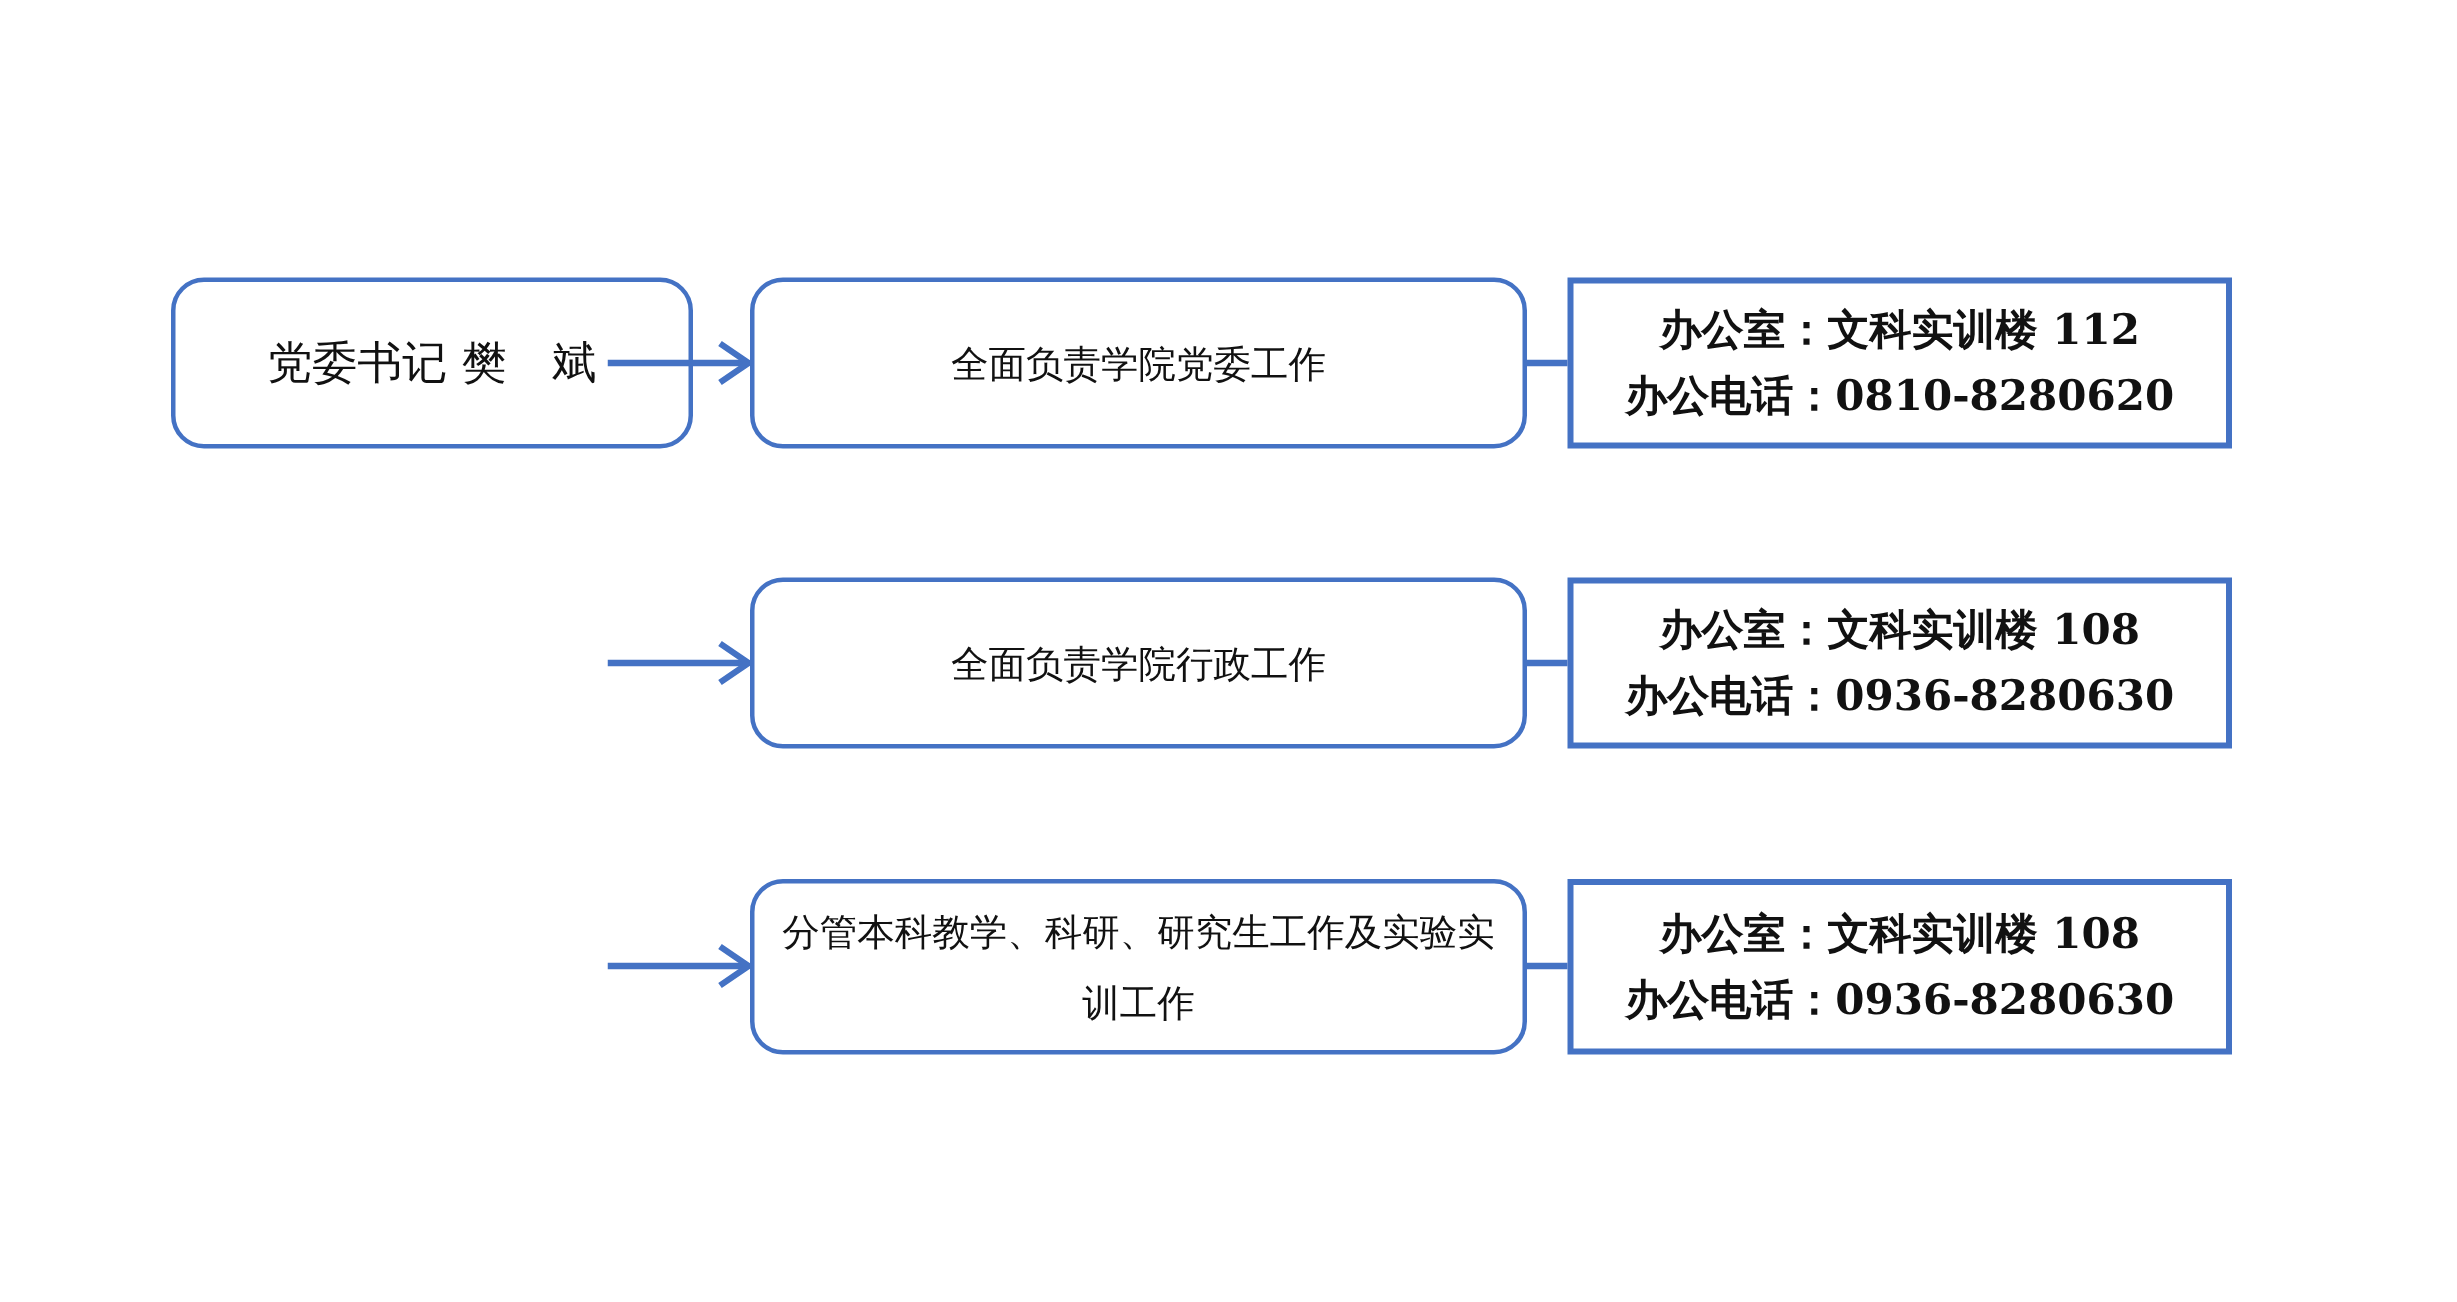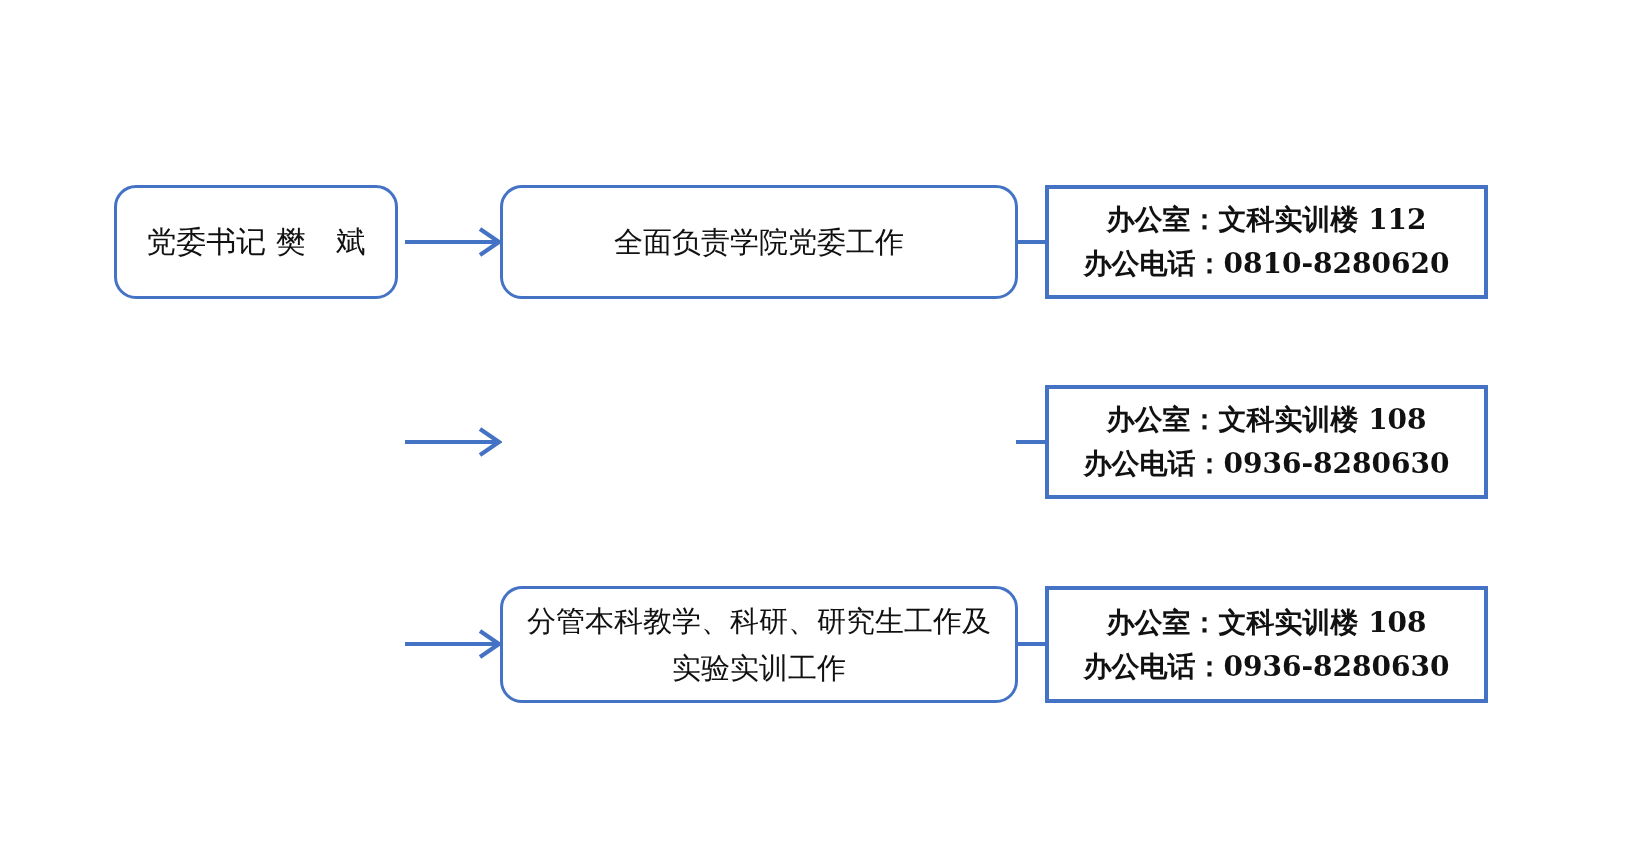--- a/index.html
+++ b/index.html
@@ -18,22 +18,22 @@
     display: flex;
     align-items: center;
     justify-content: center;
     text-align: center;
     background: #ffffff;
   }
   .rounded {
     border: 3px solid var(--accent, #4472C4);
     border-radius: 22px;
   }
-  .person-box { left: 114px; width: 284px; font-size: 30px; }
-  .duty-box   { left: 500px; width: 518px; font-size: 29px; line-height: 47px; padding: 0 12px; }
+  .person-box { left: 114px; width: 348px; font-size: 30px; }
+  .duty-box   { left: 500px; width: 518px; font-size: 25px; line-height: 47px; padding: 0 12px; }
   .contact-box {
     left: 1045px; width: 443px;
     border: 4px solid var(--accent, #4472C4);
     flex-direction: column;
     font-weight: bold;
     font-size: 28px;
     line-height: 44px;
   }
   .r1 { top: 185px; height: 114px; }
   .r2 { top: 385px; height: 114px; }
@@ -71,20 +71,23 @@
   </svg>
   <div class="box contact-box r1">
     <div>办公室：文科实训楼 112</div>
     <div>办公电话：0810-8280620</div>
   </div>
 
   <svg class="arrow a1 ay2" width="97" height="34" viewBox="0 0 97 34">
     <line x1="0" y1="17" x2="91" y2="17"></line>
     <polyline points="75,4 94,17 75,30"></polyline>
   </svg>
+  <div class="box rounded duty-box r2">
+    <span>全面负责学院行政工作</span>
+  </div>
   <svg class="arrow a2 ay2" width="91" height="34" viewBox="0 0 91 34">
     <line x1="0" y1="17" x2="85" y2="17"></line>
     <polyline points="69,4 88,17 69,30"></polyline>
   </svg>
   <div class="box contact-box r2">
     <div>办公室：文科实训楼 108</div>
     <div>办公电话：0936-8280630</div>
   </div>
 
   <svg class="arrow a1 ay3" width="97" height="34" viewBox="0 0 97 34">

